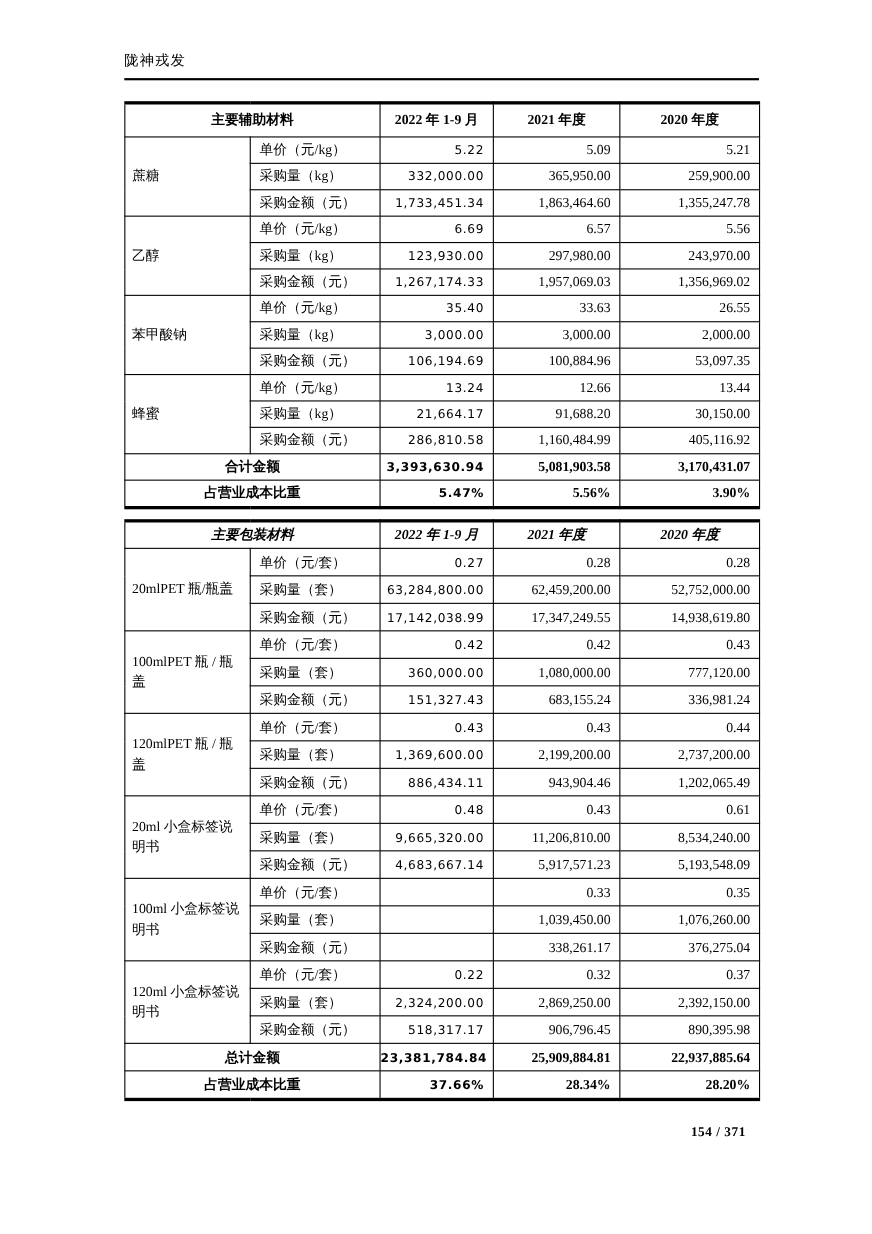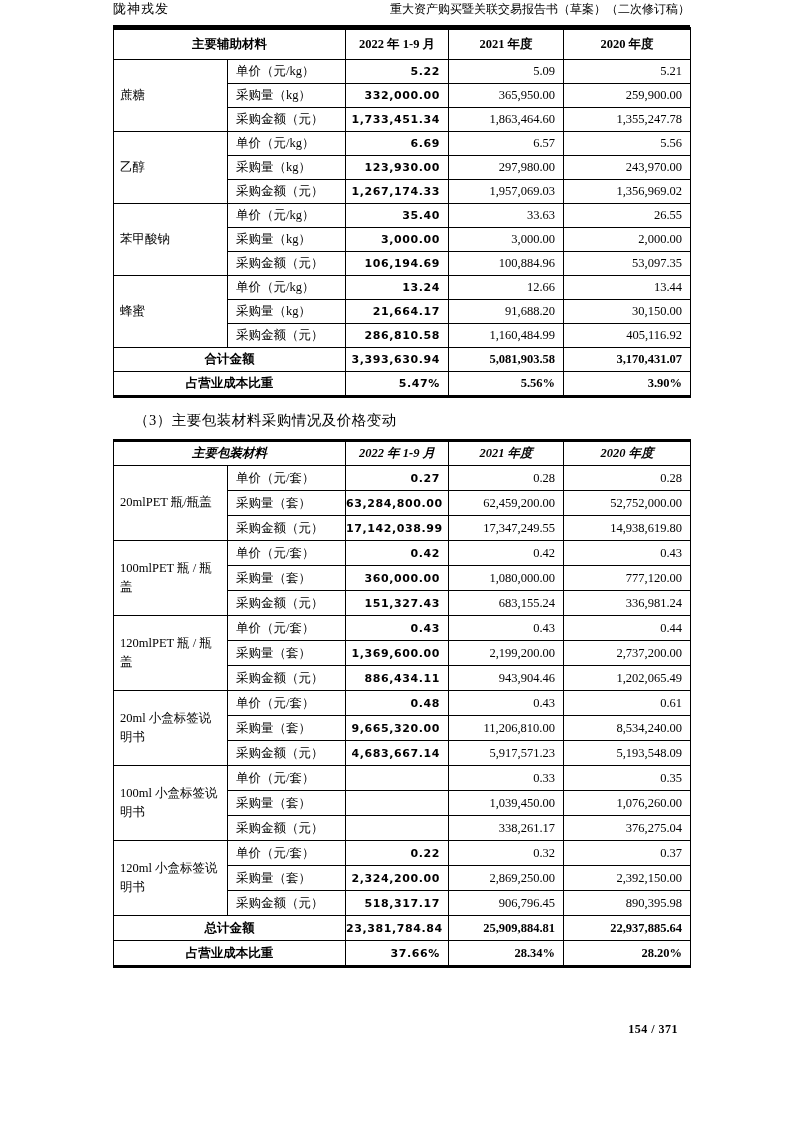--- a/index.html
+++ b/index.html
@@ -4,45 +4,45 @@
 <style>
   html,body { margin:0; padding:0; }
   body {
     width:793px; height:1122px; background:#ffffff; color:#000;
     font-family:"Liberation Serif", serif; overflow:hidden;
   }
   .page { position:relative; width:793px; height:1122px; }
   .content { position:absolute; left:113px; top:0; width:577px; }
 
   .pageheader {
-    display:flex; justify-content:space-between; align-items:flex-end;
+    margin-top:46px; display:flex; justify-content:space-between; align-items:flex-end;
     border-bottom:2px solid #000; padding-bottom:7px;
   }
   .pageheader .hl { font-size:13px; letter-spacing:1px; }
   .pageheader .hr { font-size:12px; }
 
   table.t {
     border-collapse:collapse; width:577px; table-layout:fixed;
     border-top:3px solid #000; border-bottom:3px solid #000;
     font-size:12.5px;
   }
-  table.t1 { }
+  table.t1 { margin-top:19px; }
   table.t2 { margin-top:9px; }
   .t th, .t td { border:1px solid #000; padding:0; overflow:hidden; }
   .t thead th { border-bottom:1.5px solid #000; }
   .t th { font-weight:bold; text-align:center; font-size:12.5px; }
   .t1 th { height:29px; }
   .t2 th { height:23px;font-style:italic; }
   .t1 td { height:23px; }
   .t2 td { height:24px; }
   td.mat { text-align:left; padding:2px 4px 2px 6px; line-height:1.55; }
   td.metric { text-align:left; padding-left:8px; }
   td.num { text-align:right; padding-right:8px; }
   td.cur {
-    font-family:"DejaVu Sans", sans-serif; font-weight:bold;
+    font-family:"DejaVu Sans", sans-serif; font-weight:normal;
     font-size:11px; letter-spacing:0.6px;
   }
   tr.summary td.slabel { text-align:center; font-weight:bold; }
   tr.summary td { font-weight:bold; }
 
   .heading {
     margin-top:13px; margin-bottom:0; padding-left:21px;
     font-size:14.5px; letter-spacing:0.5px;
   }
 
@@ -52,21 +52,20 @@
   }
 </style>
 </head>
 <body>
 
 <div class="page">
   <div class="content">
 
     <div class="pageheader">
       <span class="hl">陇神戎发</span>
-      <span class="hr">重大资产购买暨关联交易报告书（草案）（二次修订稿）</span>
     </div>
 
     <table class="t t1">
       <colgroup>
         <col style="width:114px">
           <col style="width:118px">
           <col style="width:103px">
         <col style="width:115px">
           <col style="width:127px">
       </colgroup>
@@ -163,21 +162,20 @@
           </tr>
           <tr class="summary">
             <td class="slabel" colspan="2">占营业成本比重</td>
             <td class="num cur">5.47%</td>
             <td class="num">5.56%</td>
             <td class="num">3.90%</td>
           </tr>
         </tbody>
     </table>
 
-    <div class="heading">（3）主要包装材料采购情况及价格变动</div>
 
     <table class="t t2">
       <colgroup>
         <col style="width:114px">
           <col style="width:118px">
           <col style="width:103px">
         <col style="width:115px">
           <col style="width:127px">
       </colgroup>
       <thead>

